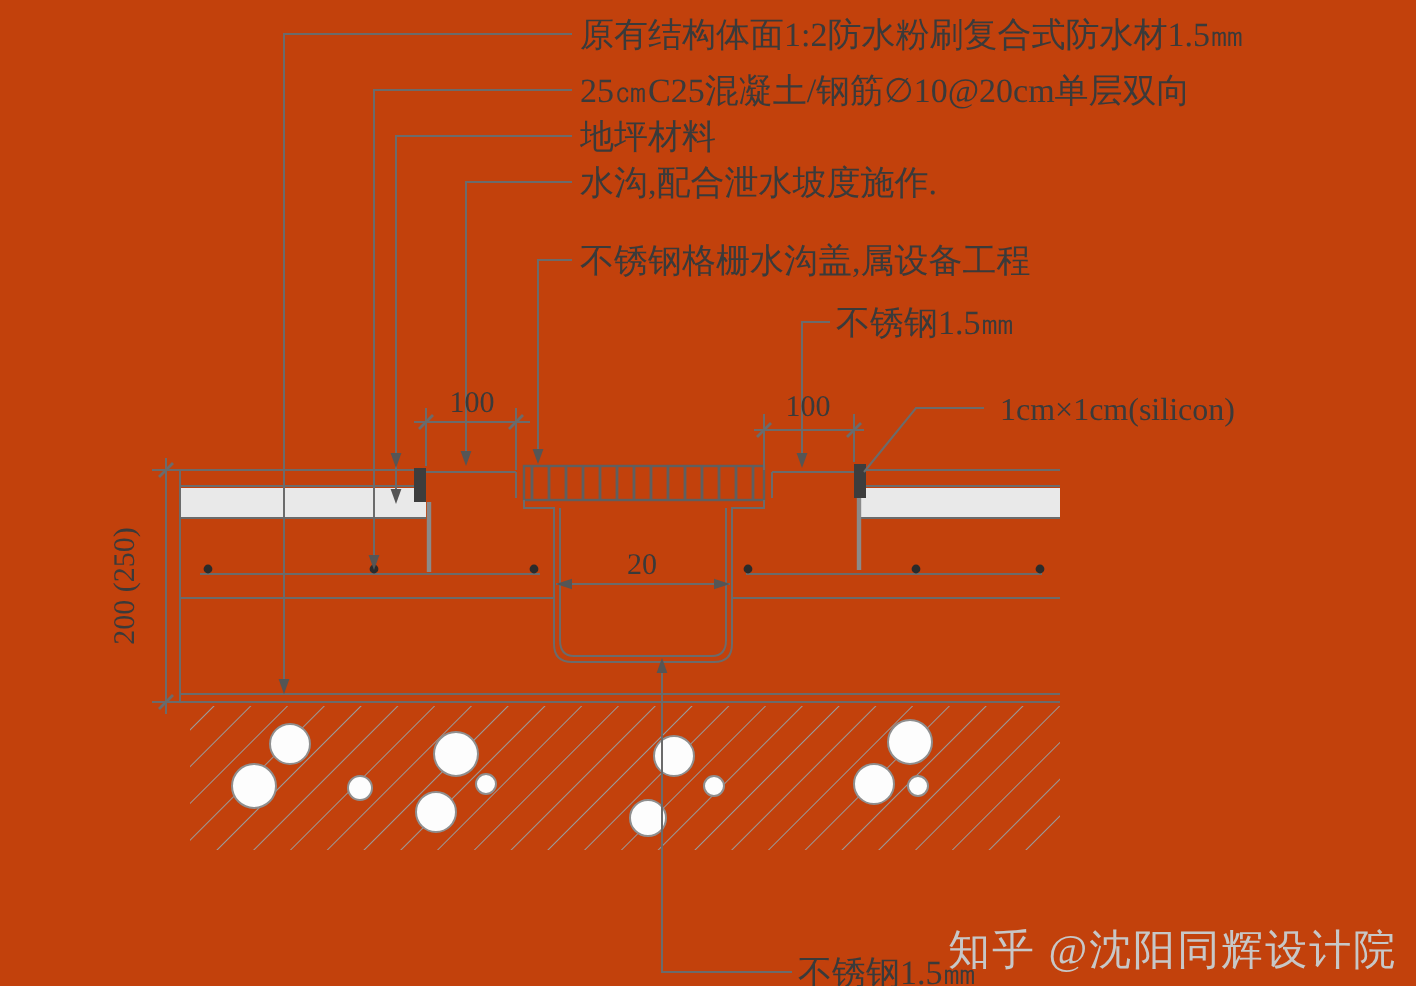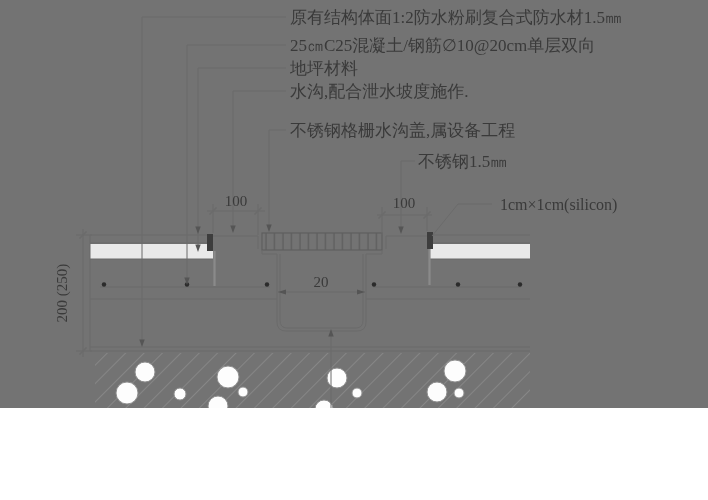--- a/index.html
+++ b/index.html
@@ -1,17 +1,17 @@
 <!DOCTYPE html>
 <html><head>
 <meta charset="utf-8">
 <style>
   html,body{margin:0;padding:0;background:#ffffff;}
   .stage{
-    position:relative;width:708px;height:408px;background:#737373;overflow:hidden;
+    position:relative;width:708px;height:493px;background:#c2410c;overflow:hidden;
     font-family:"Liberation Serif","DejaVu Serif",serif;
   }
   svg{position:absolute;left:0;top:0;}
   svg text{fill:#3a3a3a;font-family:"Liberation Serif","DejaVu Serif",serif;}
   .callout{font-size:17px;}
   .dim{font-size:15px;}
   .latin{font-size:16px;}
   .watermark{font-size:21px;fill:#c7c7c7;letter-spacing:1px;}
 </style>
 </head>

